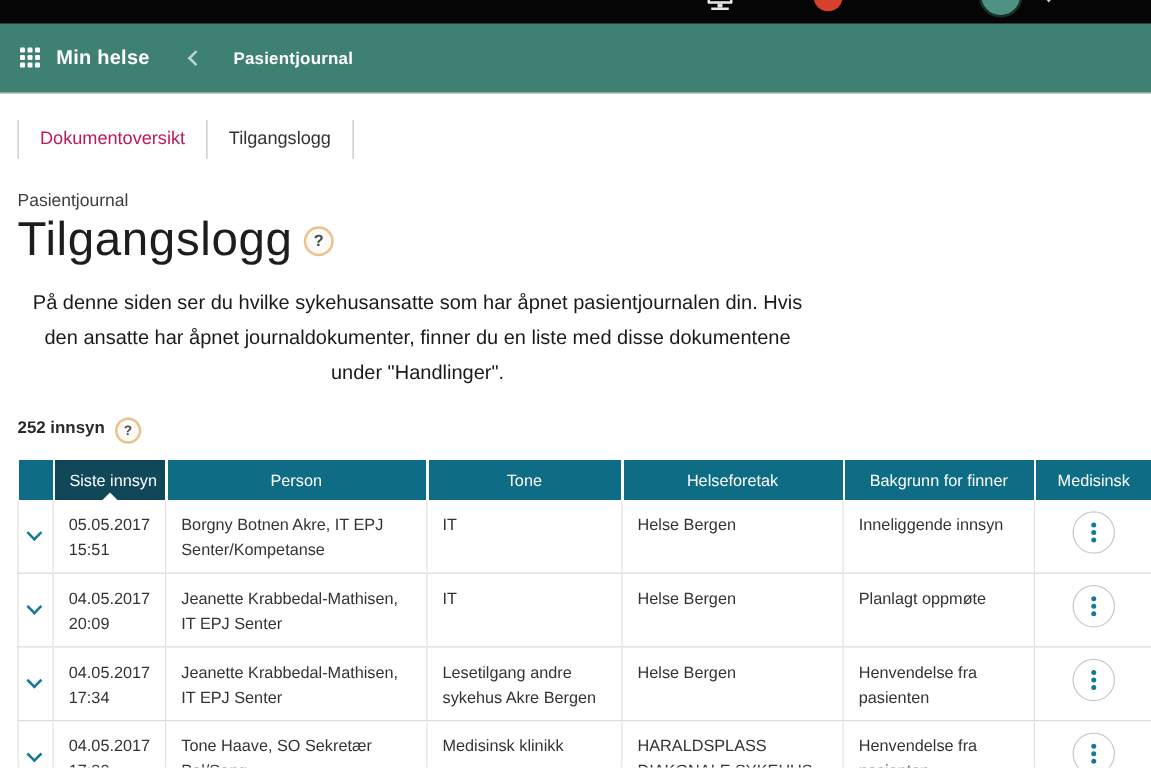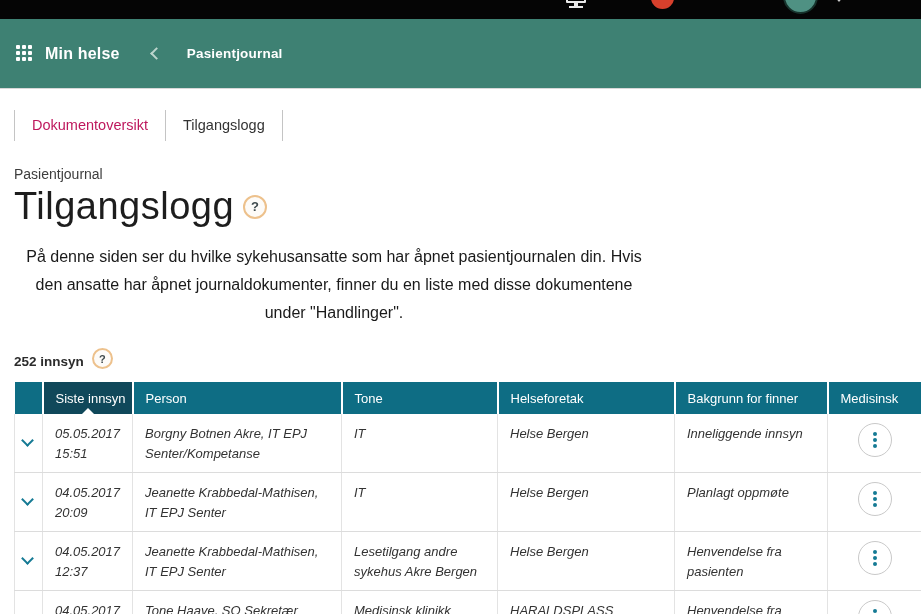--- a/index.html
+++ b/index.html
@@ -34,21 +34,21 @@
     border-radius: 50%; background: #4f9183; border: 2px solid #17332c;
   }
   .topbar-caret {
     position: absolute; left: 834px; top: -4px; width: 0; height: 0;
     border-left: 5px solid transparent; border-right: 5px solid transparent;
     border-top: 6px solid #cfcfcf;
   }
 
   
   .navbar {
-    height: 70px; background: #3e8173; display: flex; align-items: center;
+    height: 56px; background: #3e8173; display: flex; align-items: center;
     padding: 0 16px; border-bottom: 1px solid #d8d8d8;
   }
   .apps-grid { width: 17px; height: 17px; display: grid;
     grid-template-columns: repeat(3, 4px); grid-template-rows: repeat(3, 4px);
     gap: 2px; margin-right: 12px; cursor: pointer;
   }
   .apps-grid span { background: #ffffff; border-radius: 1px; }
   .nav-app-title { color: #ffffff; font-size: 16px; font-weight: bold; letter-spacing: .2px; }
   .nav-back {
     width: 9px; height: 9px; border-left: 2px solid #bcd5cd; border-bottom: 2px solid #bcd5cd;
@@ -76,41 +76,41 @@
   .help-circle {
     width: 24px; height: 24px; border-radius: 50%; border: 2px solid #edc18c;
     background: #fdfbf8; color: #3f4a4d; font-size: 13px; font-weight: bold;
     display: inline-flex; align-items: center; justify-content: center;
     margin-left: 9px; cursor: pointer; font-family: inherit;
   }
   .help-circle.small { width: 21px; height: 21px; font-size: 11px; margin-left: 8px; }
 
   .description { margin-top: 15px; max-width: 640px; font-size: 16px; line-height: 28px; color: #1a1a1a; text-align: center; }
 
-  .count-row { margin-top: 21px; display: flex; align-items: flex-end; }
+  .count-row { margin-top: 21px; display: flex; align-items: flex-start; }
   .count-label { font-size: 13.5px; font-weight: bold; color: #2b2b2b; }
 
   
   table.log-table {
     margin-top: 13px; border-collapse: collapse; table-layout: fixed; width: 907px;
   }
   .log-table th {
     background: #0e6d84; color: #ffffff; font-size: 13px; font-weight: normal;
-    text-align: left; height: 32px; padding: 0 12px; vertical-align: middle;
+    text-align: center; height: 32px; padding: 0 12px; vertical-align: middle;
     border-left: 2px solid #ffffff; position: relative; white-space: nowrap;
     overflow: hidden; cursor: pointer;
   }
   .log-table th:first-child { border-left: 0; }
   .log-table th.sorted { background: #10485a; }
   .sort-arrow {
     position: absolute; bottom: 0; left: 50%; margin-left: -6px; width: 0; height: 0;
     border-left: 6px solid transparent; border-right: 6px solid transparent;
     border-bottom: 6px solid #ffffff;
   }
-  .log-table tr.data-row { height: 50px; font-style: italic; }
+  .log-table tr.data-row { height: 50px; }
   .log-table td {
     font-size: 13px; color: #333333; line-height: 20px; vertical-align: top;
     padding: 10px 12px 8px; border-bottom: 1px solid #dcdcdc; border-left: 1px solid #e3e3e3;
     background: #ffffff; overflow: hidden;
   }
   .log-table td:first-child { border-left: 1px solid #e3e3e3; }
   .log-table td:last-child { border-right: 1px solid #e3e3e3; }
   td.chevron-cell { padding: 17px 0 0 8px; }
   .row-chevron {
     width: 9px; height: 9px; border-right: 2px solid #157a94; border-bottom: 2px solid #157a94;
@@ -232,21 +232,21 @@
               <span></span>
               <span></span>
               <span></span>
             </button>
         </td>
       </tr>
       <tr class="data-row">
         <td class="chevron-cell"><span class="row-chevron"></span></td>
         <td>
           <div>04.05.2017</div>
-            <div>12:37</div>
+            <div>17:34</div>
         </td>
         <td>Jeanette Krabbedal-Mathisen, IT EPJ Senter</td>
         <td>Lesetilgang andre sykehus Akre Bergen</td>
         <td>Helse Bergen</td>
         <td>Henvendelse fra pasienten</td>
         <td class="actions-cell">
           <button class="dots-button">
               <span></span>
               <span></span>
               <span></span>

